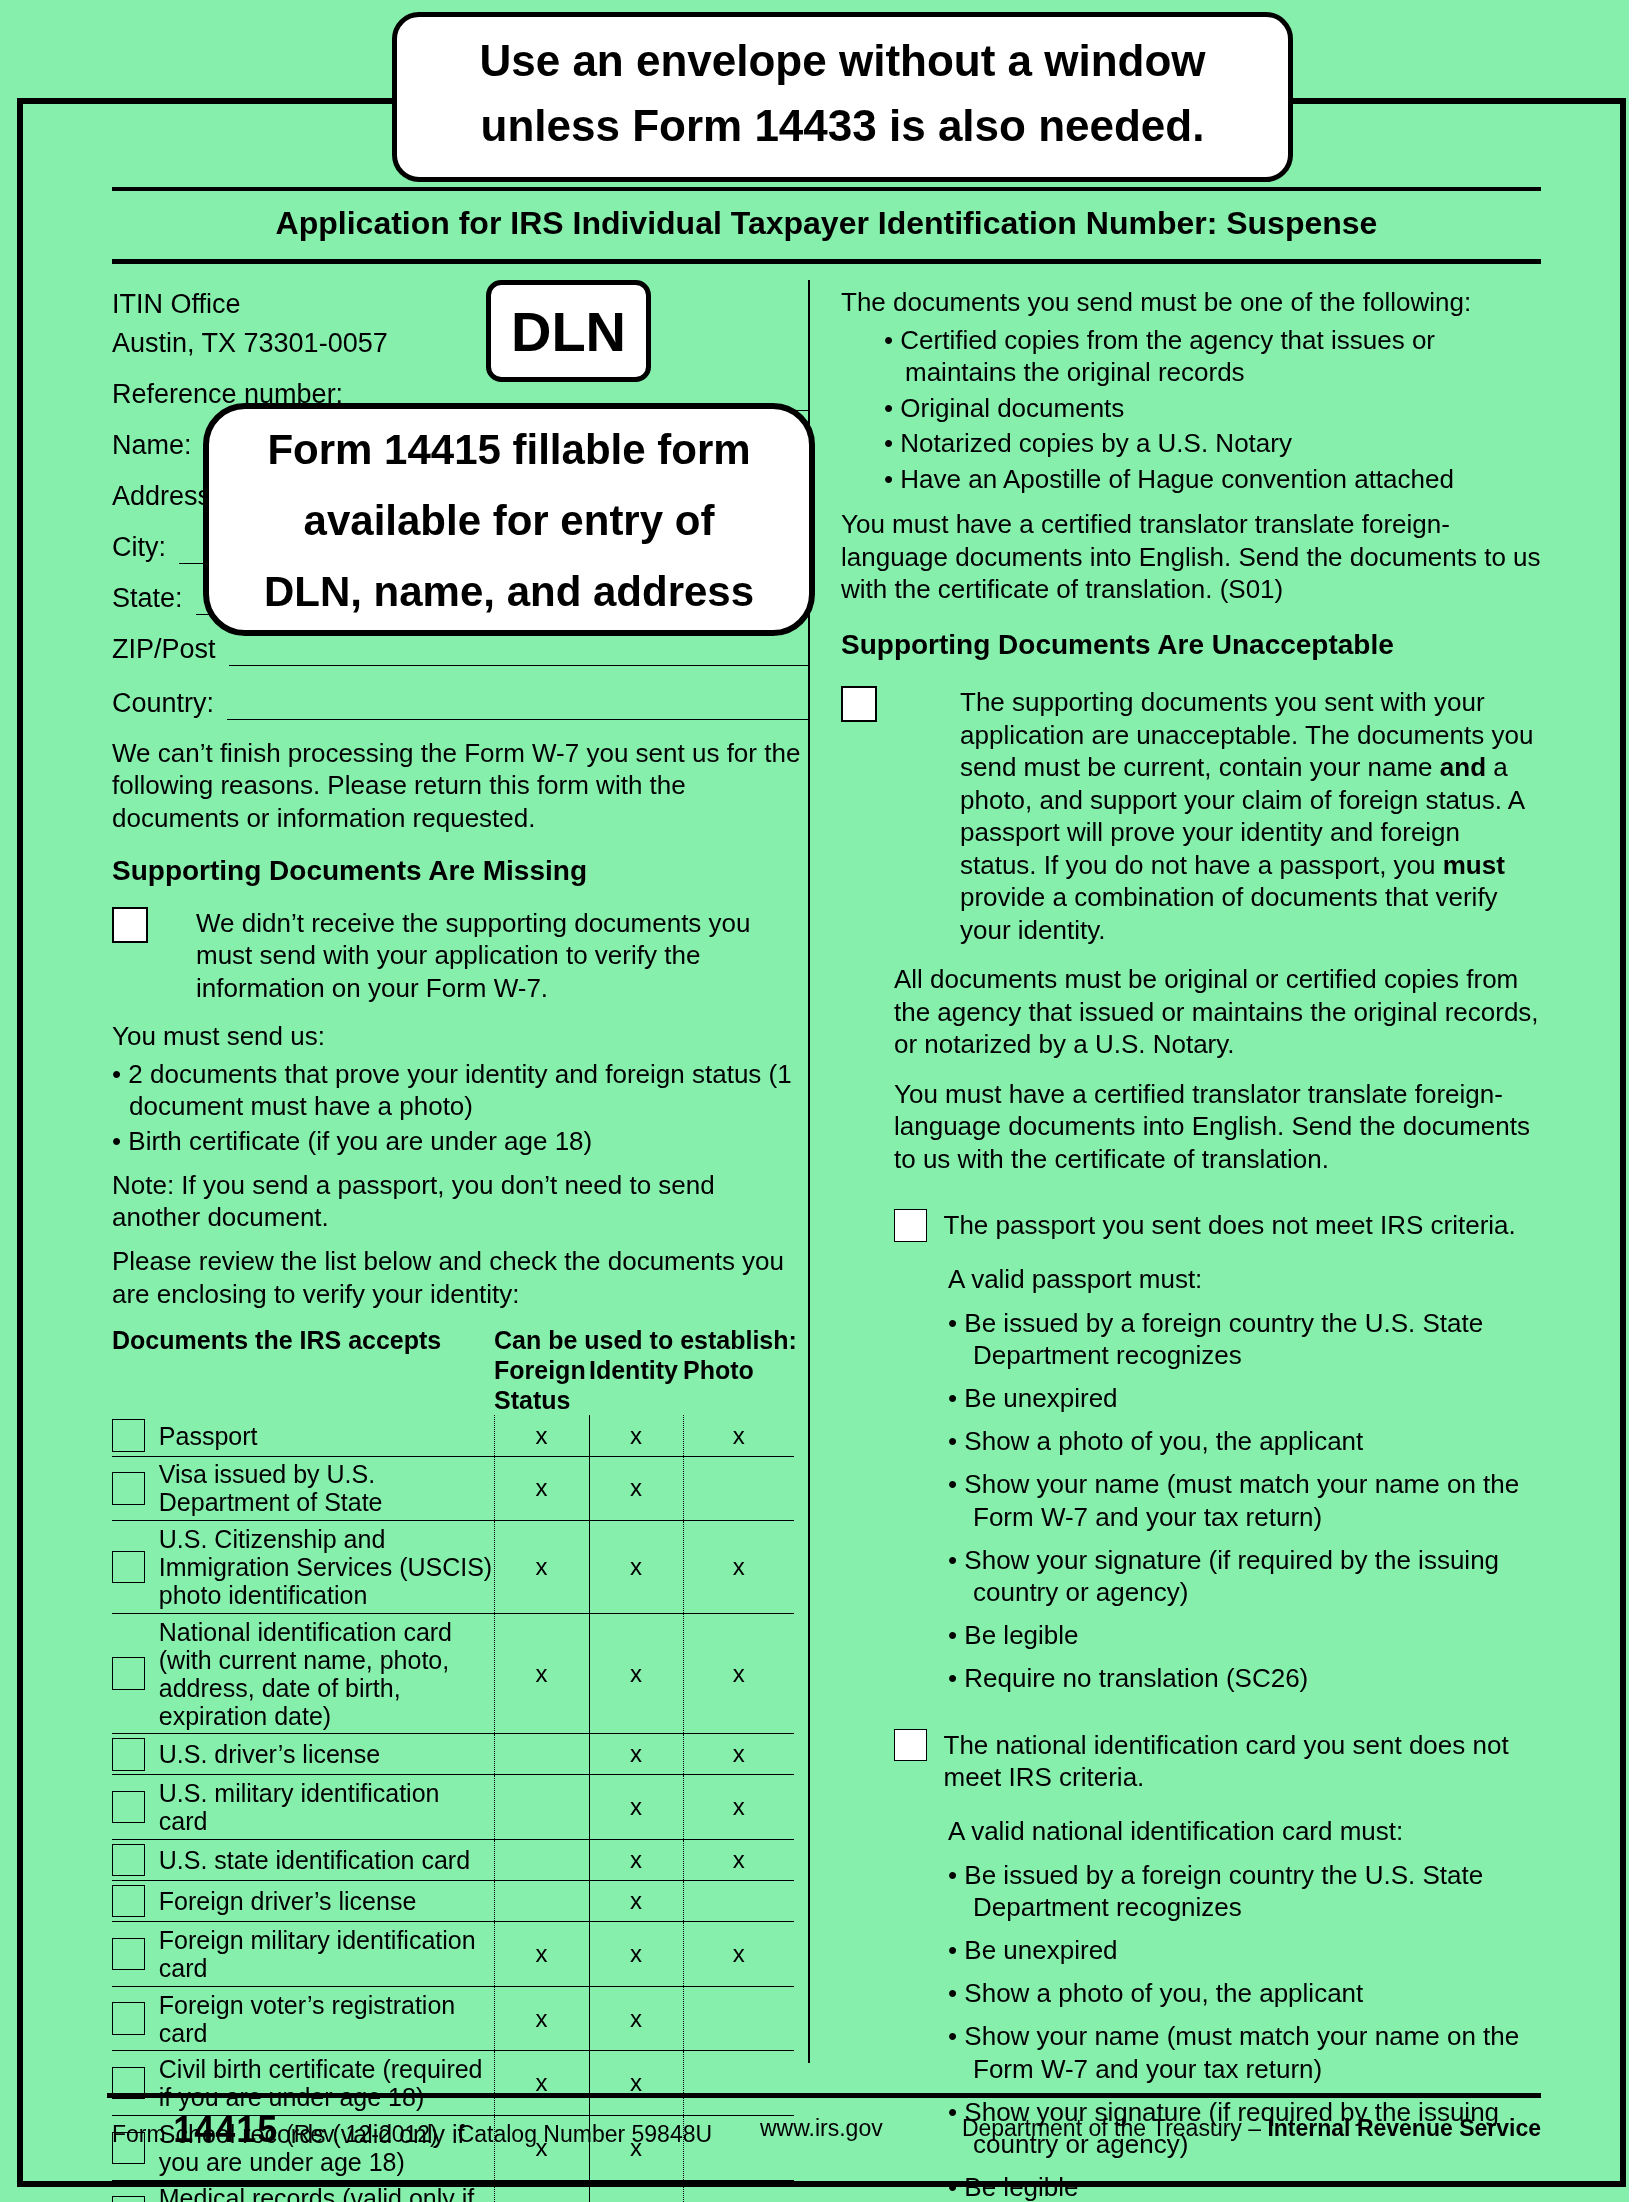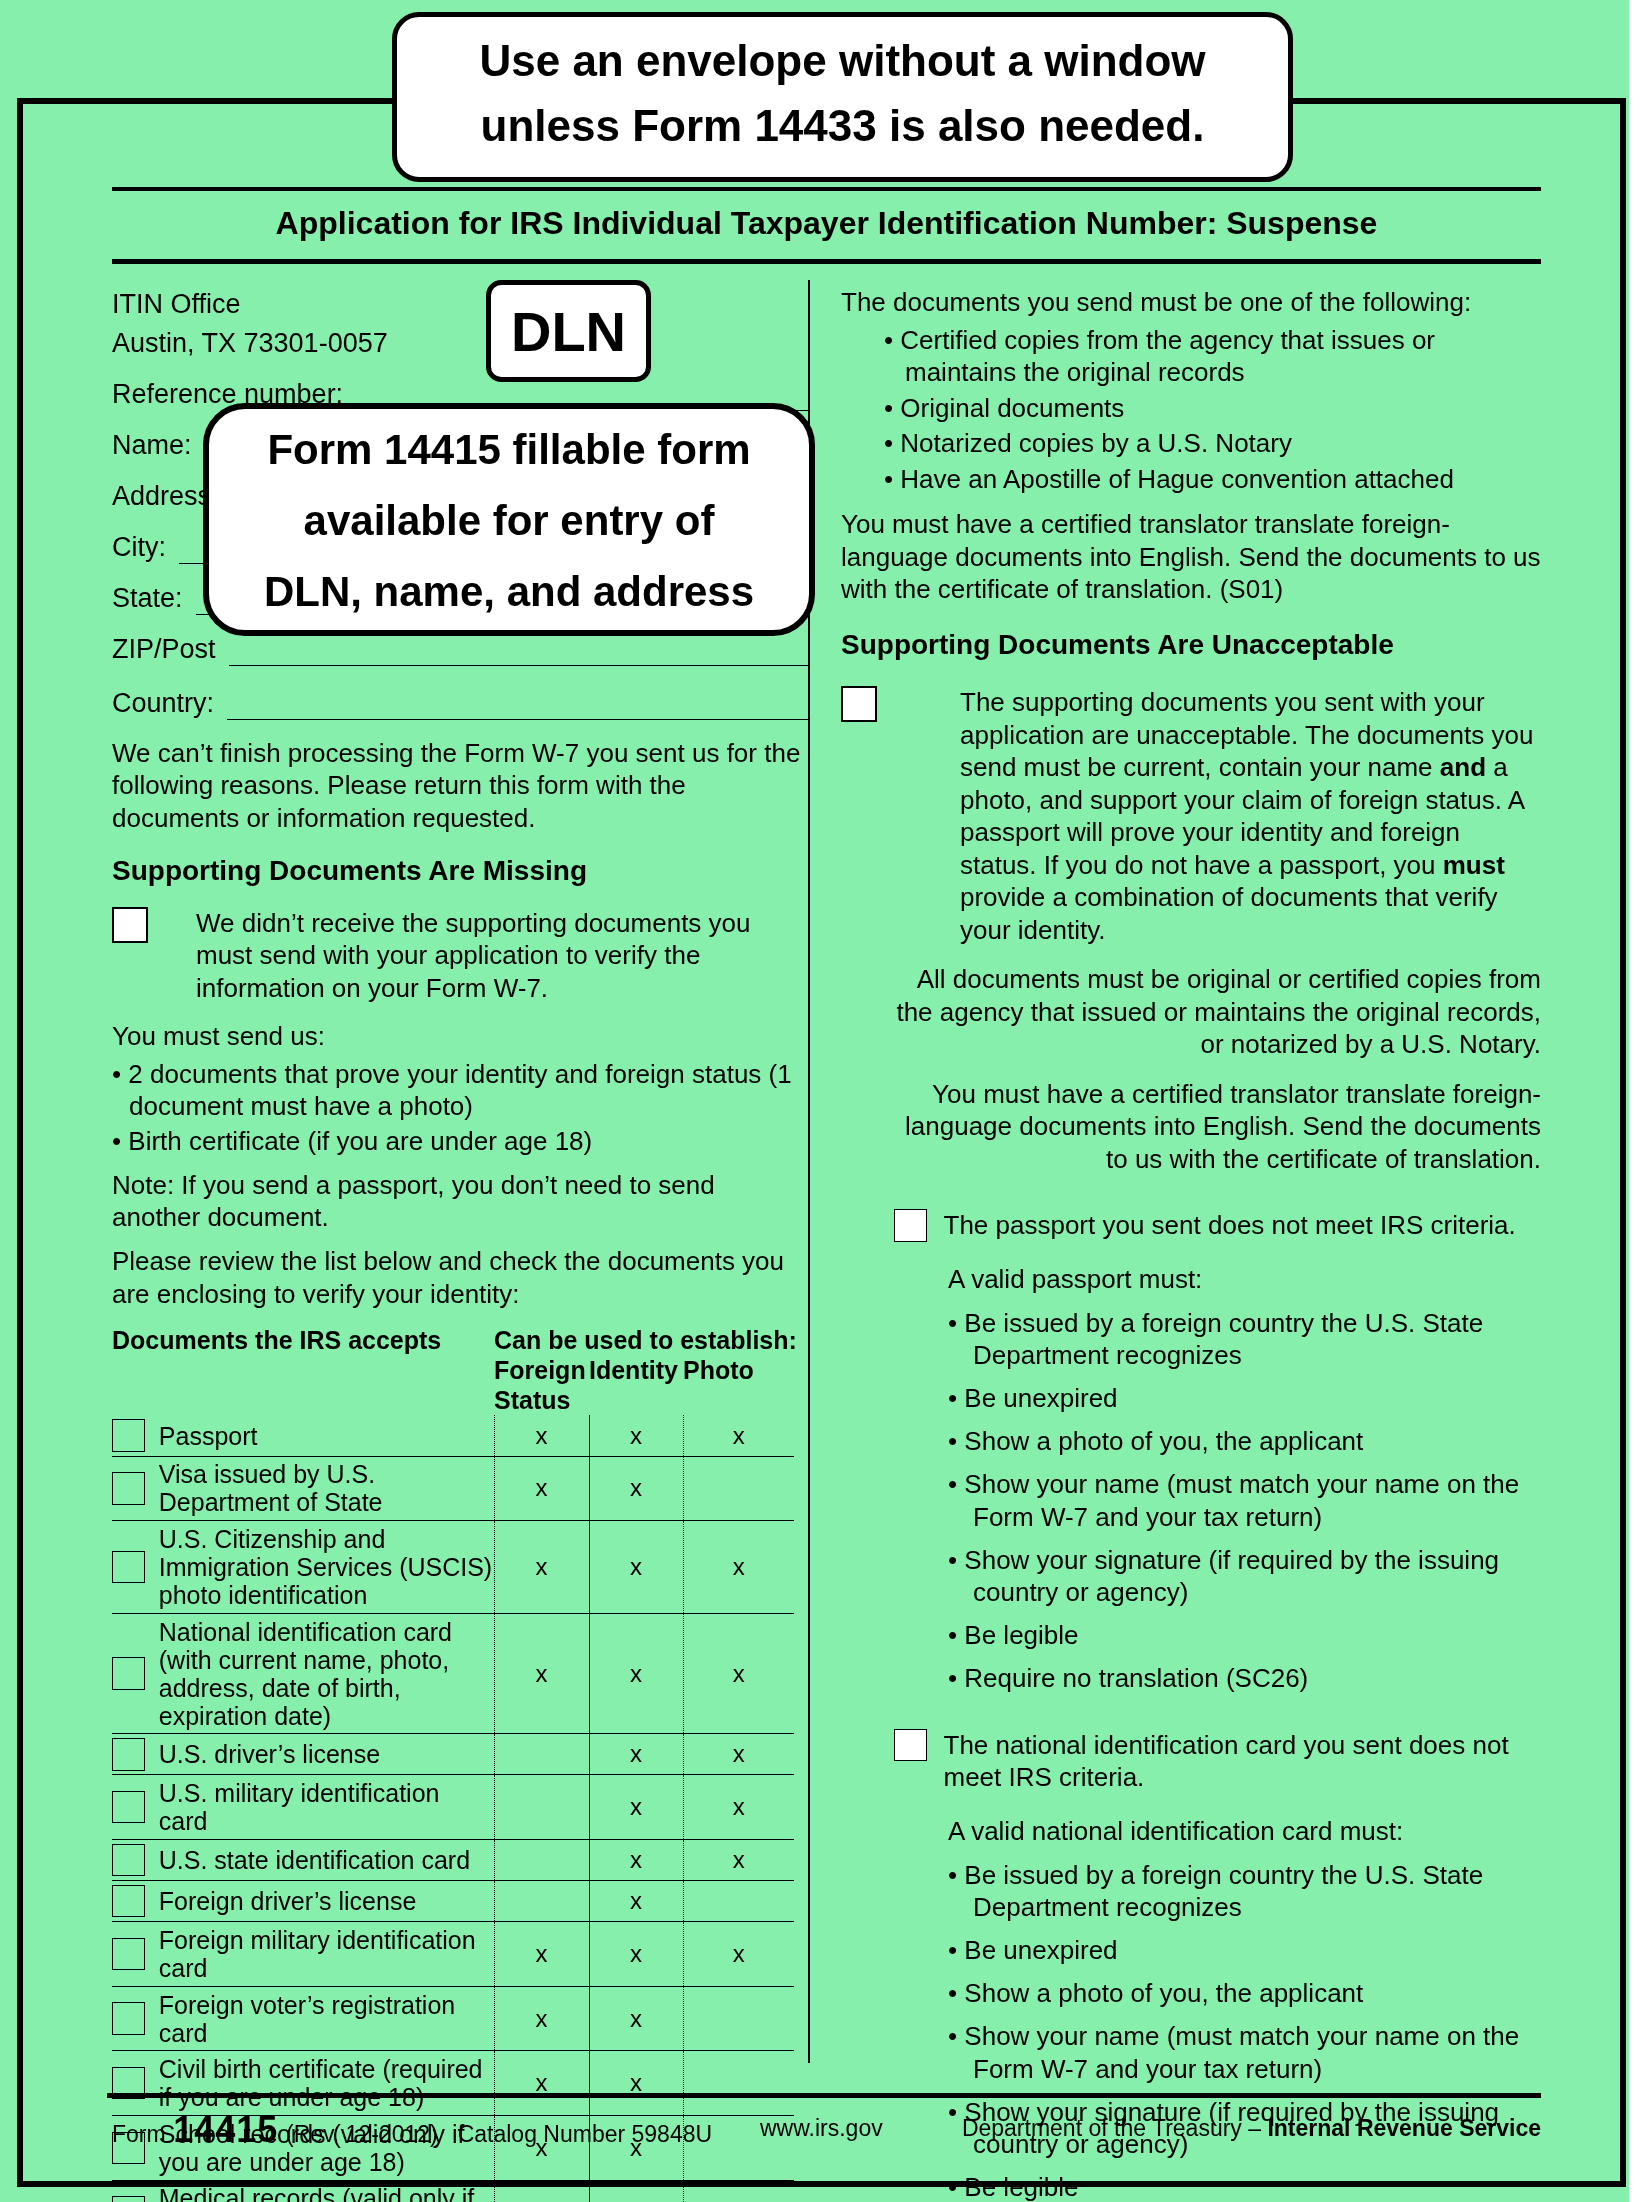--- a/index.html
+++ b/index.html
@@ -51,21 +51,21 @@
   td.mark{text-align:center;font-size:24px;}
   td.fs{border-left:1.9px dotted #000;} td.idn{border-left:1.9px solid #000;} td.ph{border-left:1.9px dotted #000;}
   .tlabel{display:flex;align-items:center;}
   .tlabel .cb2{width:32.5px;height:32.5px;border:1.9px solid #000;flex:none;box-sizing:border-box;margin-right:14.3px;}
   
   .mt6{margin-top:5.7px;}
   ul.rb{list-style:none;margin:5.7px 0 0 43px;padding:0;}
   ul.rb li{padding-left:21px;text-indent:-21px;margin-bottom:2.9px;}
   ul.rb li::before{content:"• ";}
   .mt14{margin-top:13.4px;} .mt18{margin-top:17px;}
-  .ind{margin-left:53px;text-align:right;}
+  .ind{margin-left:53px;}
   .h2r{margin-top:23px;}
   .check-row-r{display:flex;margin-top:25px;}
   .check-row-r .ctext{margin-left:83px;}
   .check-inline{display:flex;margin-top:34px;margin-left:53px;align-items:flex-start;}
   .check-inline .ctext{margin-left:17px;}
   .valid{margin-left:107px;margin-top:21px;}
   ul.vb{list-style:none;margin:11.5px 0 0 107px;padding:0;}
   ul.vb li{padding-left:25px;text-indent:-25px;margin-bottom:10.5px;}
   ul.vb li::before{content:"• ";}
   b.inb{font-weight:bold;}

